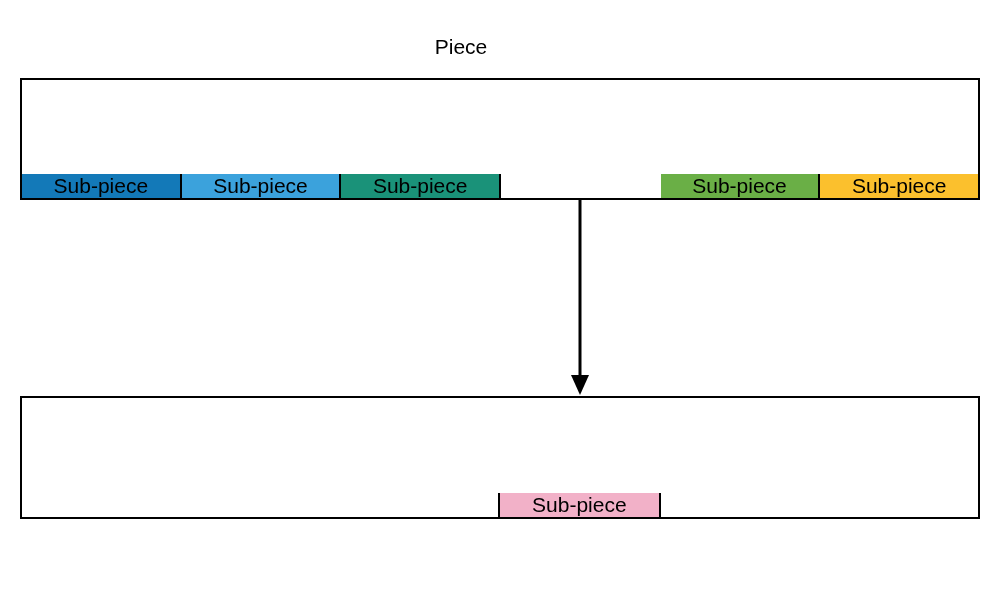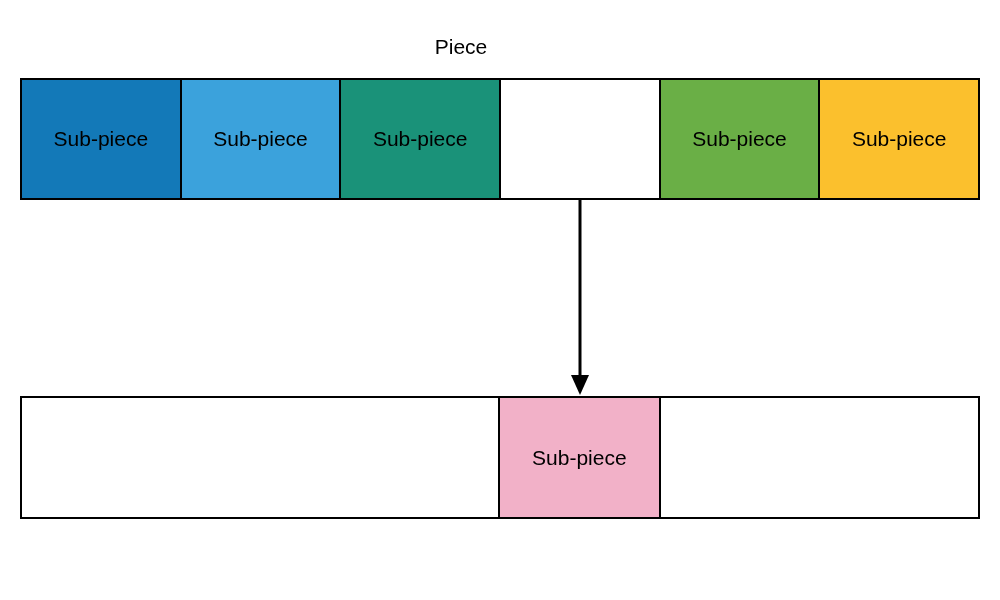--- a/index.html
+++ b/index.html
@@ -31,20 +31,21 @@
   #downloaded-caption { left: 460px; top: 535px; }
 
   .bar {
     position: absolute;
     left: 20px;
     width: 960px;
     box-sizing: border-box;
     display: flex;
     border: 2px solid #000000;
     background: #ffffff;
+    align-items: flex-end;
   }
   #piece-bar      { top: 78px;  height: 122px; }
   #downloaded-bar { top: 396px; height: 123px; }
 
   .cell {
     flex: 1 1 0;
     box-sizing: border-box;
     display: flex;
     align-items: center;
     justify-content: center;

